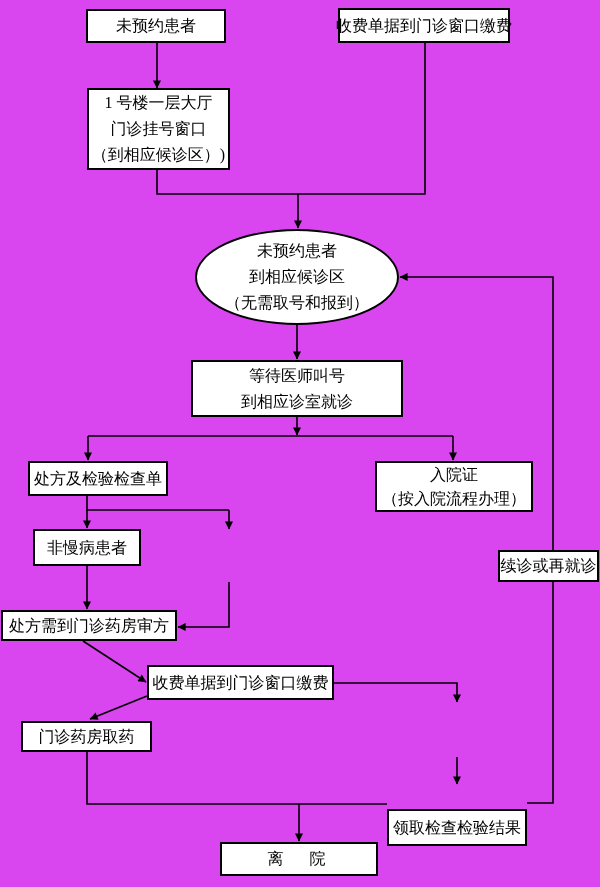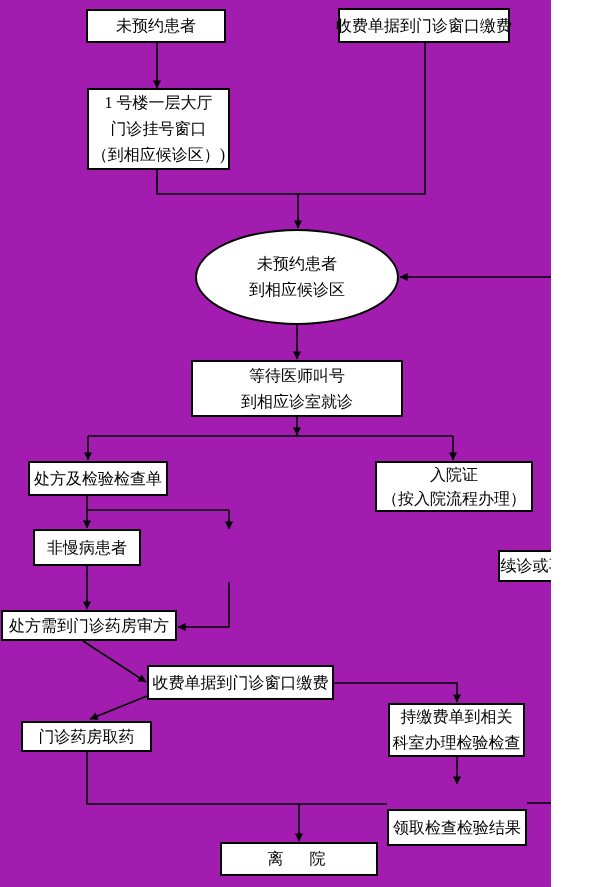--- a/index.html
+++ b/index.html
@@ -1,17 +1,17 @@
 <!DOCTYPE html>
 <html><head>
 <meta charset="utf-8">
 <style>
   html,body{margin:0;padding:0;background:#ffffff;}
   #stage{
-    position:relative;width:551px;height:887px;background:#a21caf;overflow:hidden;
+    position:relative;width:600px;height:887px;background:#d946ef;overflow:hidden;
     font-family:"Liberation Serif","DejaVu Serif",serif;color:#000;
   }
   #connectors{position:absolute;left:0;top:0;z-index:1;}
   .node{
     position:absolute;box-sizing:border-box;background:#ffffff;border:2px solid #000;
     display:flex;flex-direction:column;align-items:center;justify-content:center;
     text-align:center;font-size:16px;line-height:26px;z-index:2;white-space:nowrap;
   }
   .ellipse{border-radius:50%;}
   .u{text-decoration:underline;}
@@ -64,20 +64,21 @@
 
   <div class="node" style="left:87px;top:88px;width:143px;height:82px">
     <span>1 号楼一层大厅</span>
     <span>门诊挂号窗口</span>
     <span>（到相应候诊区）)</span>
   </div>
 
   <div class="node ellipse" style="left:195px;top:229px;width:204px;height:96px">
     <span>未预约患者</span>
     <span>到相应候诊区</span>
+    <span>（无需取号和报到）</span>
   </div>
 
   <div class="node" style="left:28px;top:461px;width:140px;height:35px">
     <span>处方及检验检查单</span>
   </div>
 
   <div class="node" style="left:191px;top:360px;width:212px;height:57px">
     <span>等待医师叫号</span>
     <span>到相应诊室就诊</span>
   </div>
@@ -101,24 +102,20 @@
   </div>
 
   <div class="node" style="left:147px;top:665px;width:187px;height:35px">
     <span>收费单据到门诊窗口缴费</span>
   </div>
 
   <div class="node" style="left:21px;top:721px;width:131px;height:31px">
     <span>门诊药房取药</span>
   </div>
 
-  <div class="node" style="left:388px;top:703px;width:137px;height:54px;line-height:26px">
-    <span>持缴费单到相关</span>
-    <span>科室办理检验检查</span>
-  </div>
 
   <div class="node" style="left:387px;top:809px;width:140px;height:37px">
     <span>领取检查检验结果</span>
   </div>
 
   <div class="node" style="left:220px;top:842px;width:158px;height:34px">
     <span class="wide">离　院</span>
   </div>
 
 </div>

